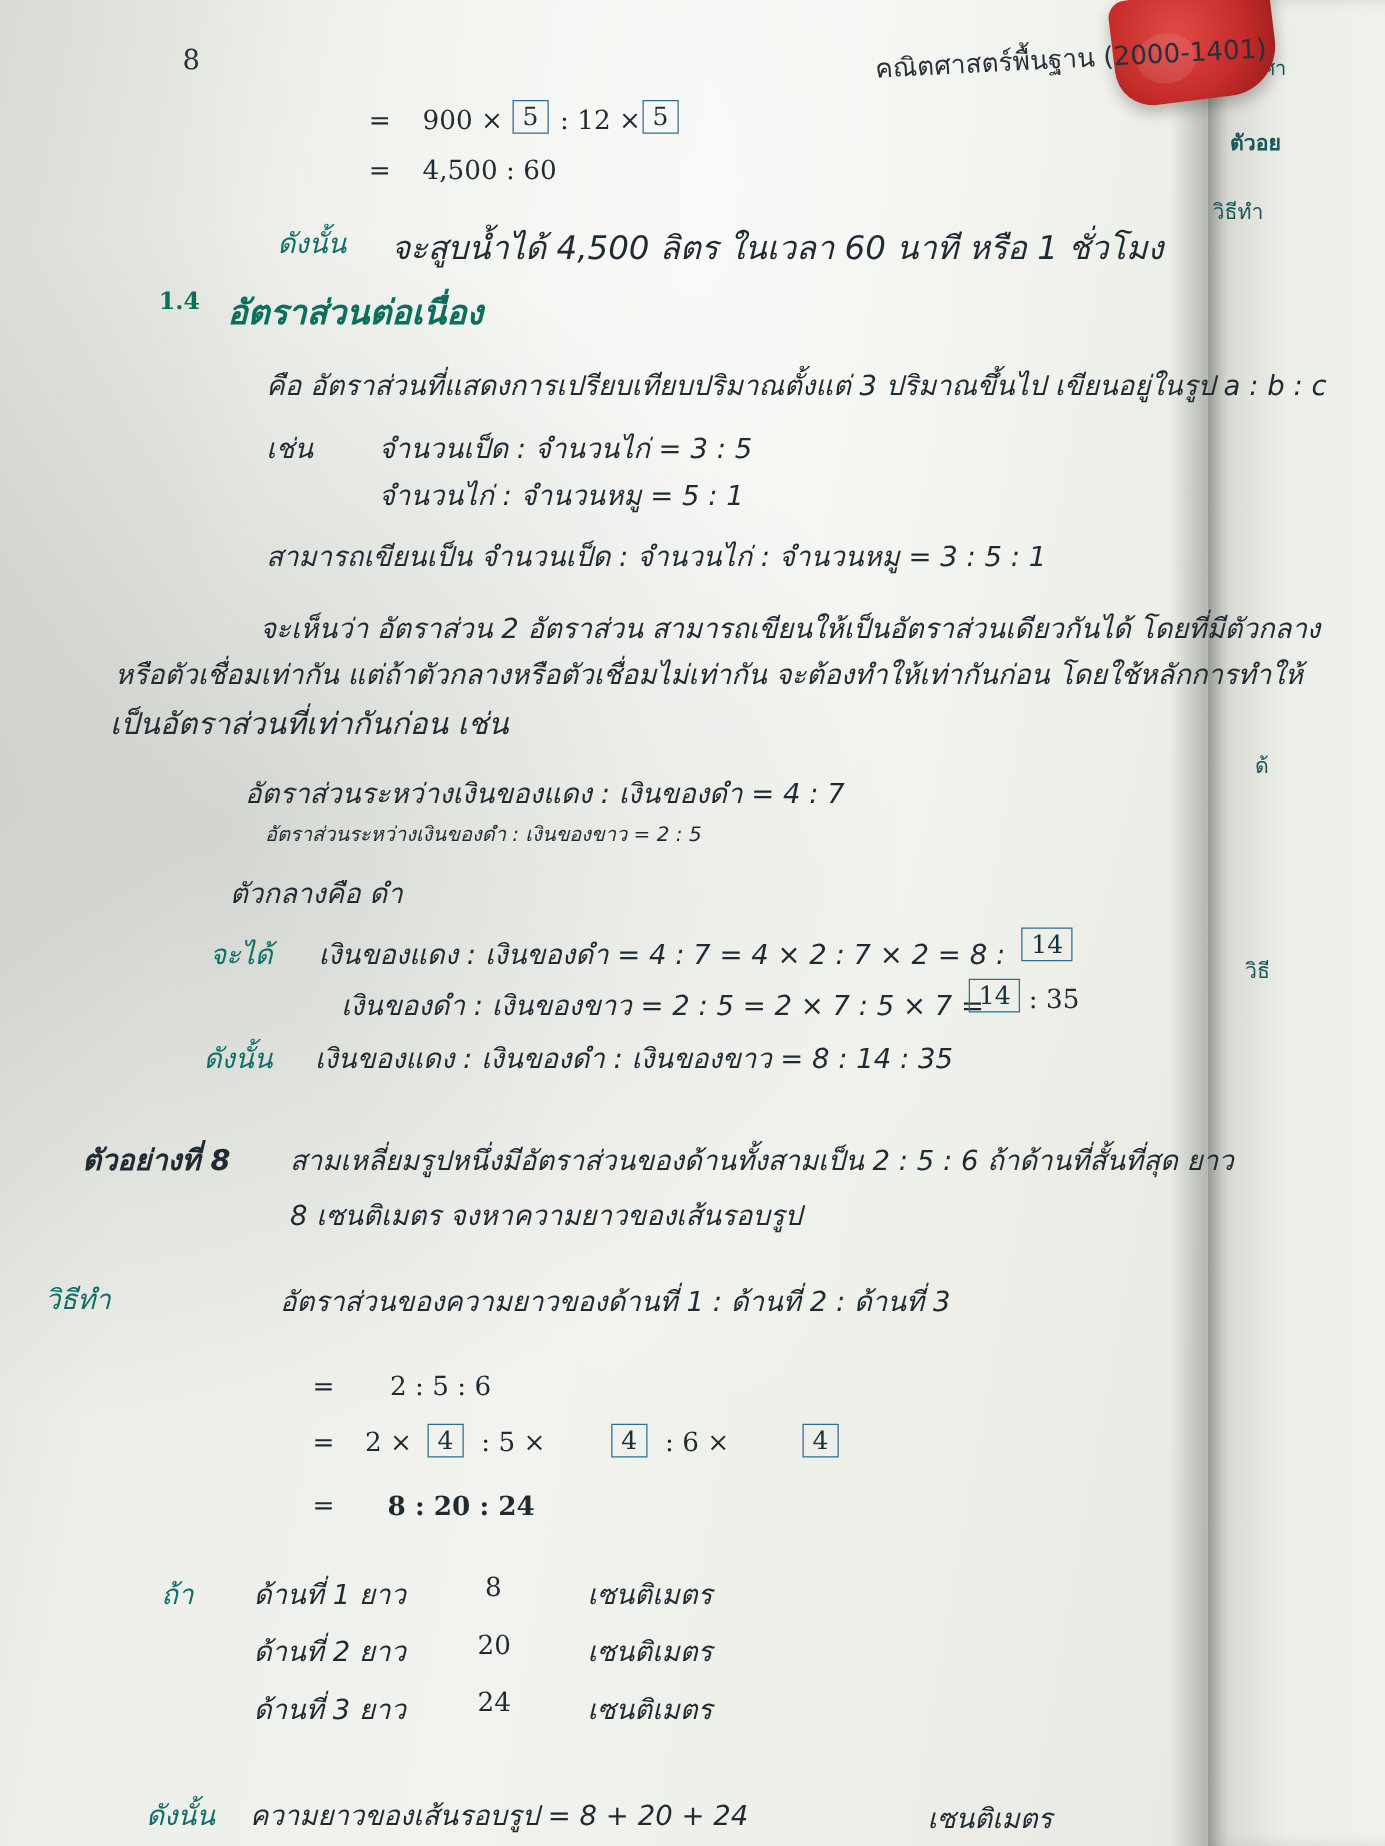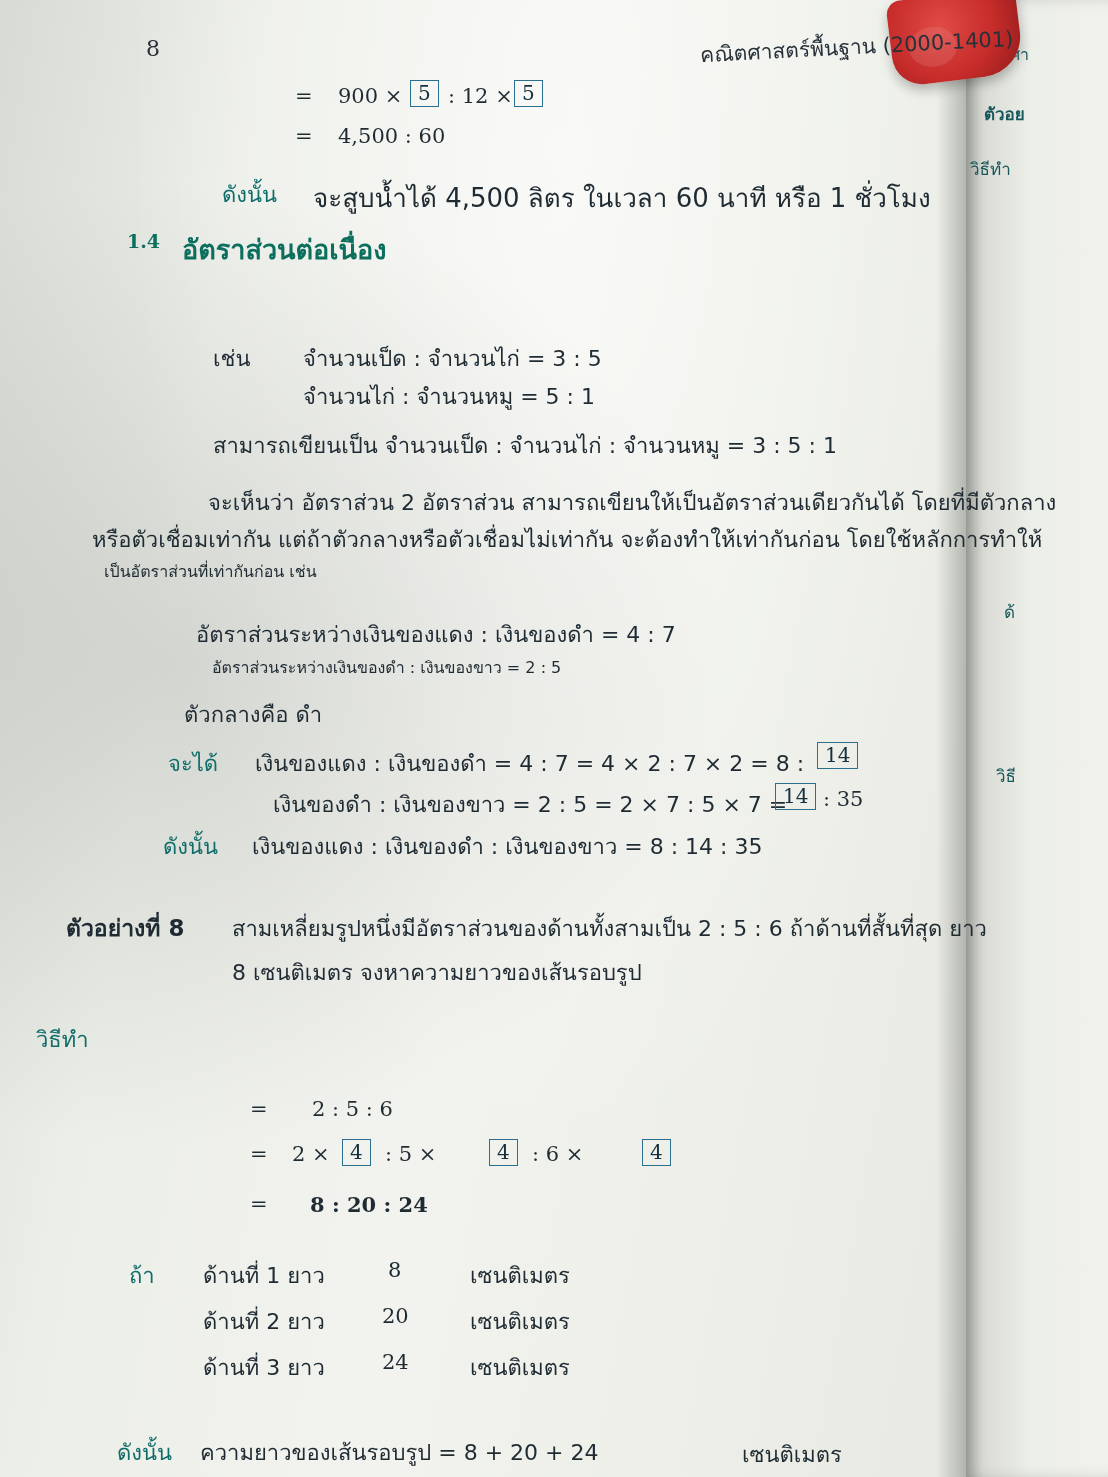--- a/index.html
+++ b/index.html
@@ -32,21 +32,21 @@
     border-radius:14px 6px 40px 30px;
     transform:rotate(-7deg);
     box-shadow:0 6px 12px rgba(0,0,0,0.25);
   }
   .red-object:after{
     content:"";position:absolute;left:18px;top:30px;width:48px;height:40px;
     background:rgba(255,255,255,0.10);border-radius:50%;
   }
 
   .txt{position:absolute;color:#1f2b33;white-space:nowrap;}
-  .thai{font-family:"DejaVu Sans", sans-serif;}
+  .thai{font-family:"DejaVu Sans", sans-serif;font-style:italic;}
   .teal{color:#0f6d6a;}
   .tealhead{color:#0c6f5e;font-weight:bold;}
   .num{font-family:"DejaVu Serif", serif;}
 
   .boxed{
     display:inline-block;border:1.5px solid #2a6f8f;padding:0px 7px;
     line-height:1.25;margin:0 2px;color:#16313d;
     font-family:"DejaVu Serif", serif;
   }
 
@@ -84,29 +84,30 @@
 
   <div class="txt num" style="top:124px;left:295px;font-size:21px;">=</div>
   <div class="txt num" style="top:124px;left:338px;font-size:21px;">4,500  :  60</div>
 
   <div class="txt teal thai" style="top:177px;left:222px;font-size:22px;">ดังนั้น</div>
   <div class="txt thai" style="top:177px;left:313px;font-size:26px;">จะสูบน้ำได้ 4,500 ลิตร ในเวลา 60 นาที หรือ 1 ชั่วโมง</div>
 
   <div class="txt tealhead num" style="top:230px;left:127px;font-size:19px;">1.4</div>
   <div class="txt tealhead thai" style="top:228px;left:182px;font-size:27px;text-align:center;">อัตราส่วนต่อเนื่อง</div>
 
+  <div class="txt thai" style="top:291px;left:213px;font-size:22px;">คือ อัตราส่วนที่แสดงการเปรียบเทียบปริมาณตั้งแต่ 3 ปริมาณขึ้นไป เขียนอยู่ในรูป a : b : c</div>
 
   <div class="txt thai" style="top:341px;left:213px;font-size:22px;">เช่น</div>
   <div class="txt thai" style="top:341px;left:303px;font-size:22px;">จำนวนเป็ด : จำนวนไก่     =   3 : 5</div>
   <div class="txt thai" style="top:379px;left:303px;font-size:22px;">จำนวนไก่ : จำนวนหมู      =   5 : 1</div>
   <div class="txt thai" style="top:428px;left:213px;font-size:22px;">สามารถเขียนเป็น  จำนวนเป็ด : จำนวนไก่ : จำนวนหมู  =   3 : 5 : 1</div>
 
   <div class="txt thai" style="top:485px;left:208px;font-size:22px;">จะเห็นว่า อัตราส่วน 2 อัตราส่วน สามารถเขียนให้เป็นอัตราส่วนเดียวกันได้ โดยที่มีตัวกลาง</div>
   <div class="txt thai" style="top:522px;left:92px;font-size:22px;">หรือตัวเชื่อมเท่ากัน แต่ถ้าตัวกลางหรือตัวเชื่อมไม่เท่ากัน จะต้องทำให้เท่ากันก่อน โดยใช้หลักการทำให้</div>
-  <div class="txt thai" style="top:559px;left:104px;font-size:16px;">เป็นอัตราส่วนที่เท่ากันก่อน เช่น</div>
+  <div class="txt thai" style="top:559px;left:88px;font-size:24px;">เป็นอัตราส่วนที่เท่ากันก่อน เช่น</div>
 
   <div class="txt thai" style="top:617px;left:196px;font-size:22px;">อัตราส่วนระหว่างเงินของแดง : เงินของดำ      =     4 : 7</div>
   <div class="txt thai" style="top:655px;left:212px;font-size:16px;">อัตราส่วนระหว่างเงินของดำ : เงินของขาว      =     2 : 5</div>
   <div class="txt thai" style="top:697px;left:184px;font-size:22px;">ตัวกลางคือ ดำ</div>
 
   <div class="txt teal thai" style="top:746px;left:168px;font-size:22px;">จะได้</div>
   <div class="txt thai" style="top:746px;left:255px;font-size:22px;">เงินของแดง : เงินของดำ   =   4 : 7   =   4 × 2 : 7 × 2   =    8 :</div>
   <div class="boxed txt" style="top:742px;left:815px;font-size:20px;">14</div>
 
   <div class="txt thai" style="top:787px;left:273px;font-size:22px;">เงินของดำ : เงินของขาว   =   2 : 5   =   2 × 7 : 5 × 7   =</div>
@@ -114,20 +115,21 @@
   <div class="txt num" style="top:787px;left:823px;font-size:21px;">: 35</div>
 
   <div class="txt teal thai" style="top:829px;left:163px;font-size:22px;">ดังนั้น</div>
   <div class="txt thai" style="top:829px;left:252px;font-size:22px;">เงินของแดง : เงินของดำ : เงินของขาว  =   8 : 14 : 35</div>
 
   <div class="txt thai" style="top:910px;left:66px;font-size:23px;font-weight:bold;">ตัวอย่างที่ 8</div>
   <div class="txt thai" style="top:911px;left:232px;font-size:22px;">สามเหลี่ยมรูปหนึ่งมีอัตราส่วนของด้านทั้งสามเป็น 2 : 5 : 6 ถ้าด้านที่สั้นที่สุด ยาว</div>
   <div class="txt thai" style="top:955px;left:232px;font-size:22px;">8 เซนติเมตร จงหาความยาวของเส้นรอบรูป</div>
 
   <div class="txt teal thai" style="top:1022px;left:36px;font-size:22px;">วิธีทำ</div>
+  <div class="txt thai" style="top:1024px;left:224px;font-size:22px;">อัตราส่วนของความยาวของด้านที่ 1 : ด้านที่ 2 : ด้านที่ 3</div>
 
   <div class="txt num" style="top:1097px;left:250px;font-size:21px;">=</div>
   <div class="txt num" style="top:1097px;left:312px;font-size:21px;">2          :          5          :          6</div>
 
   <div class="txt num" style="top:1142px;left:250px;font-size:21px;">=</div>
   <div class="txt num" style="top:1142px;left:292px;font-size:21px;">2 ×</div>
   <div class="boxed txt" style="top:1139px;left:340px;font-size:20px;">4</div>
   <div class="txt num" style="top:1142px;left:385px;font-size:21px;">:     5 ×</div>
   <div class="boxed txt" style="top:1139px;left:487px;font-size:20px;">4</div>
   <div class="txt num" style="top:1142px;left:532px;font-size:21px;">:     6 ×</div>

